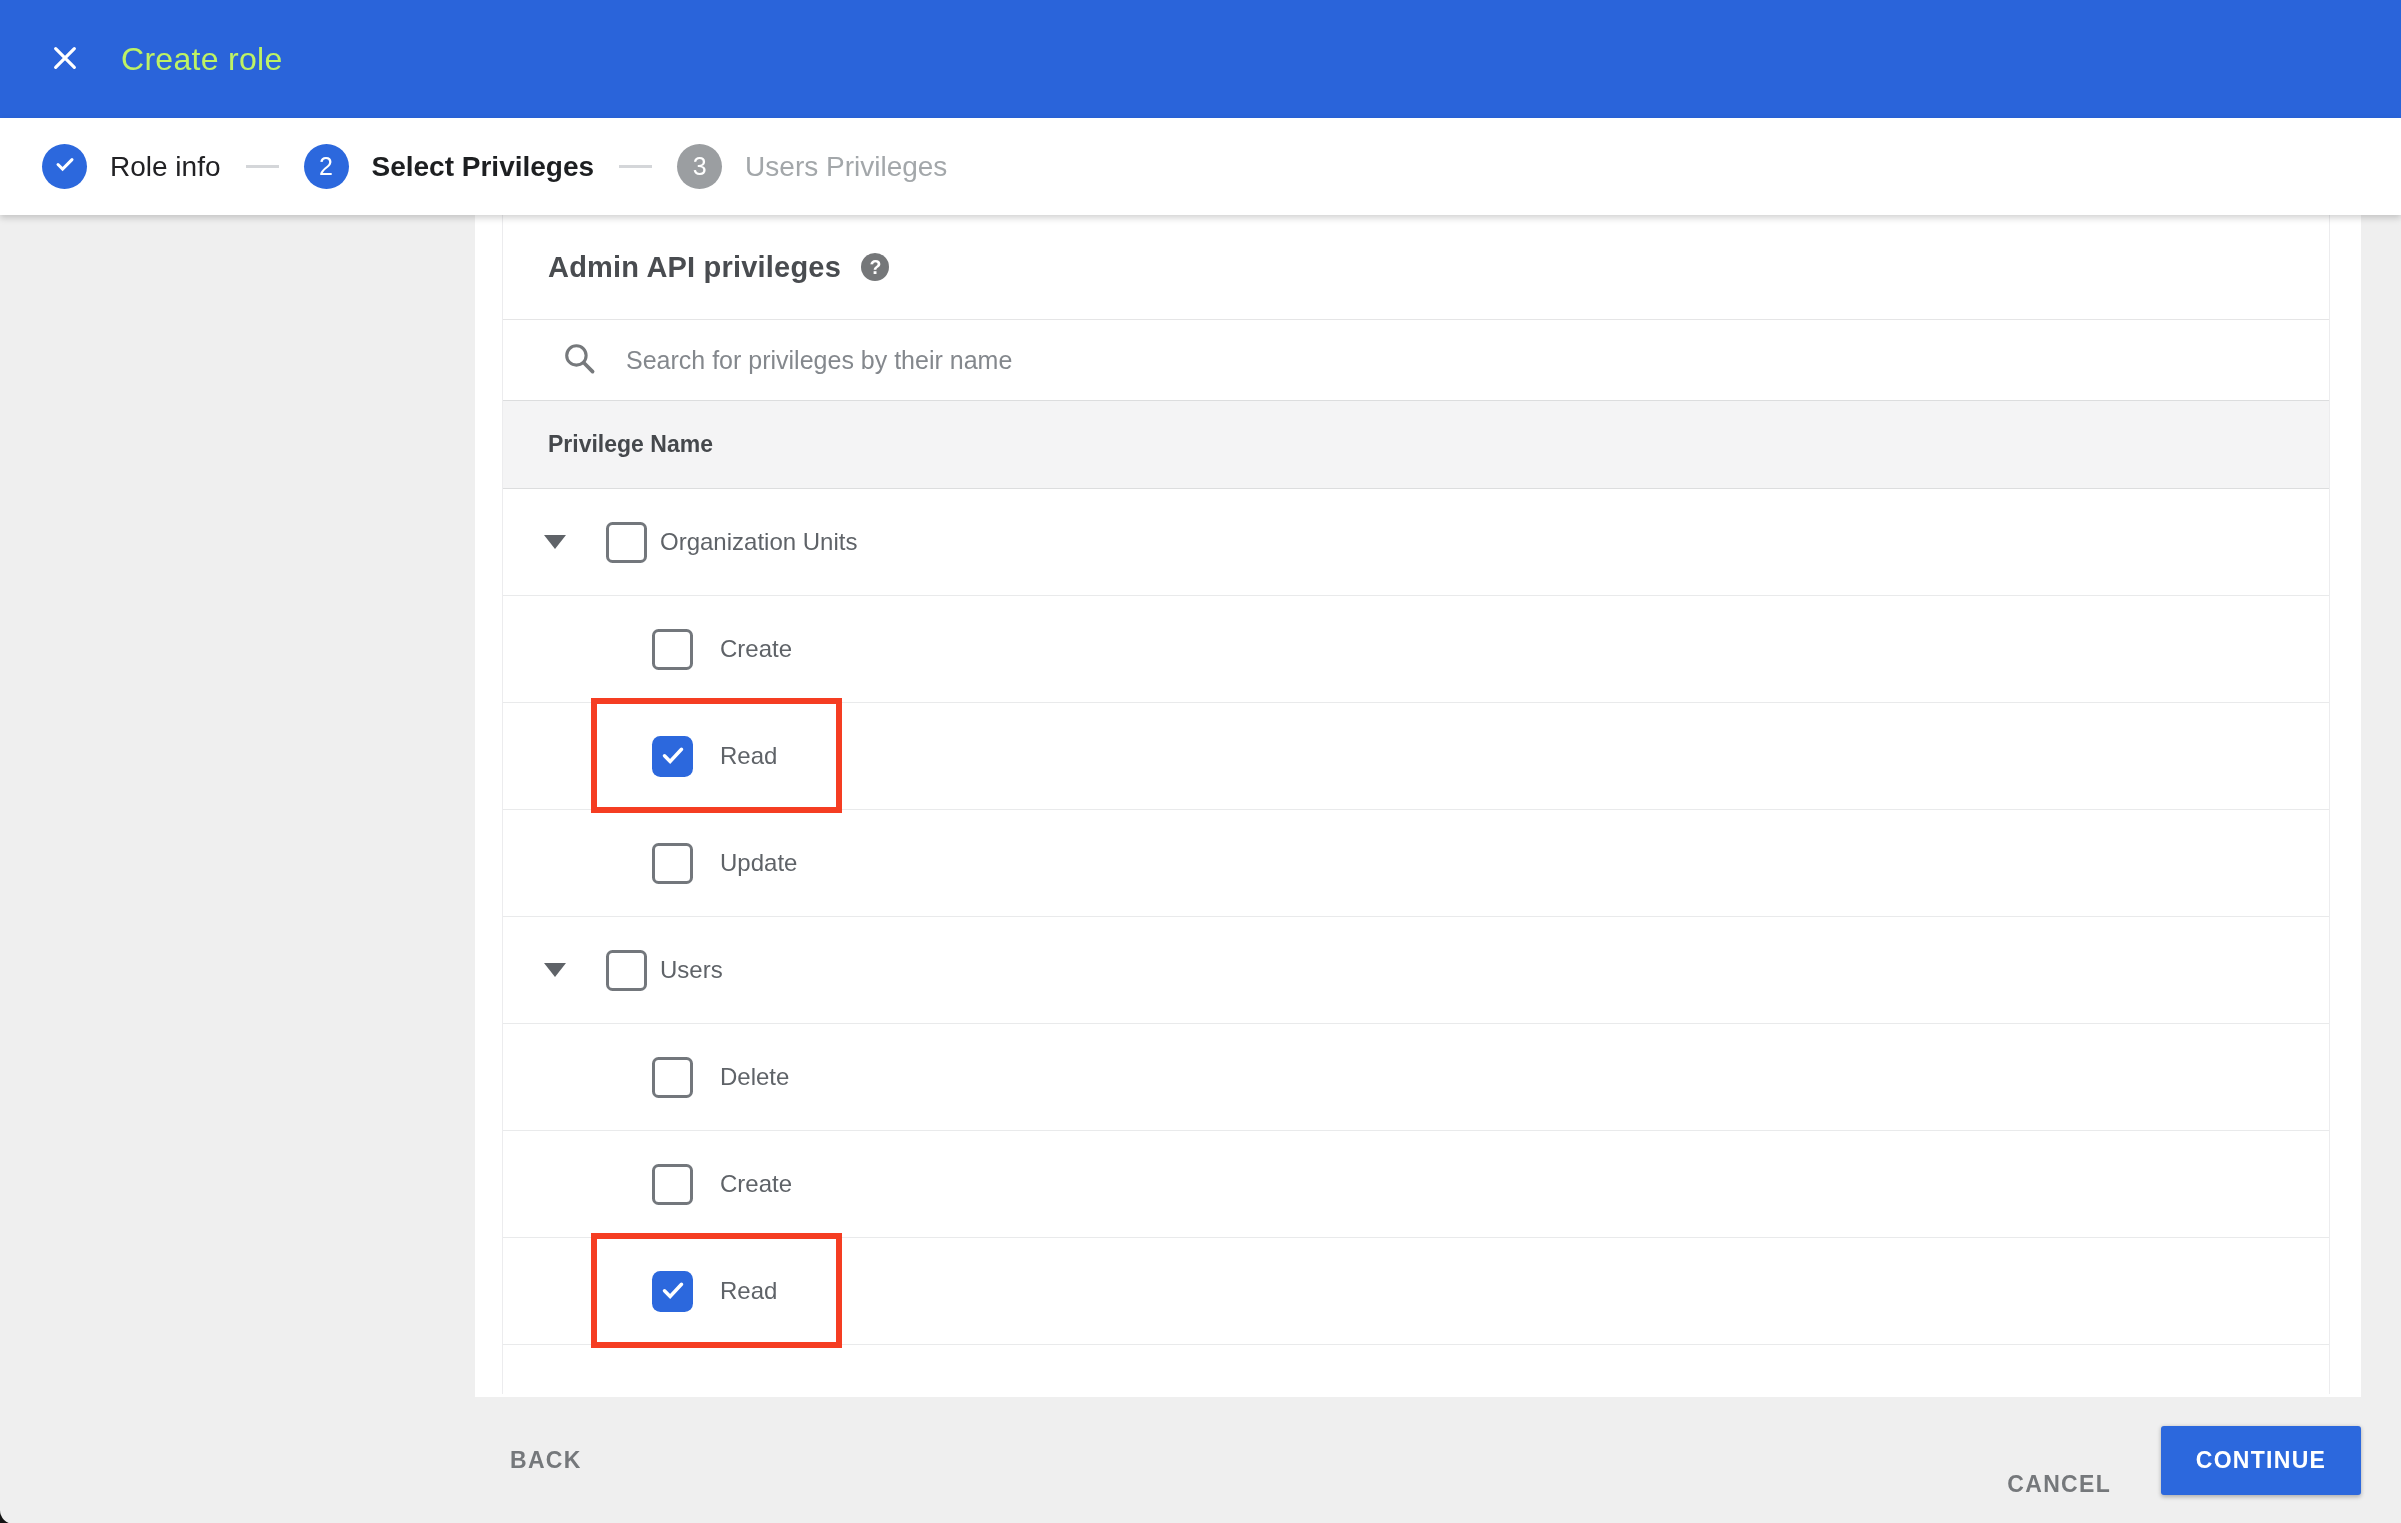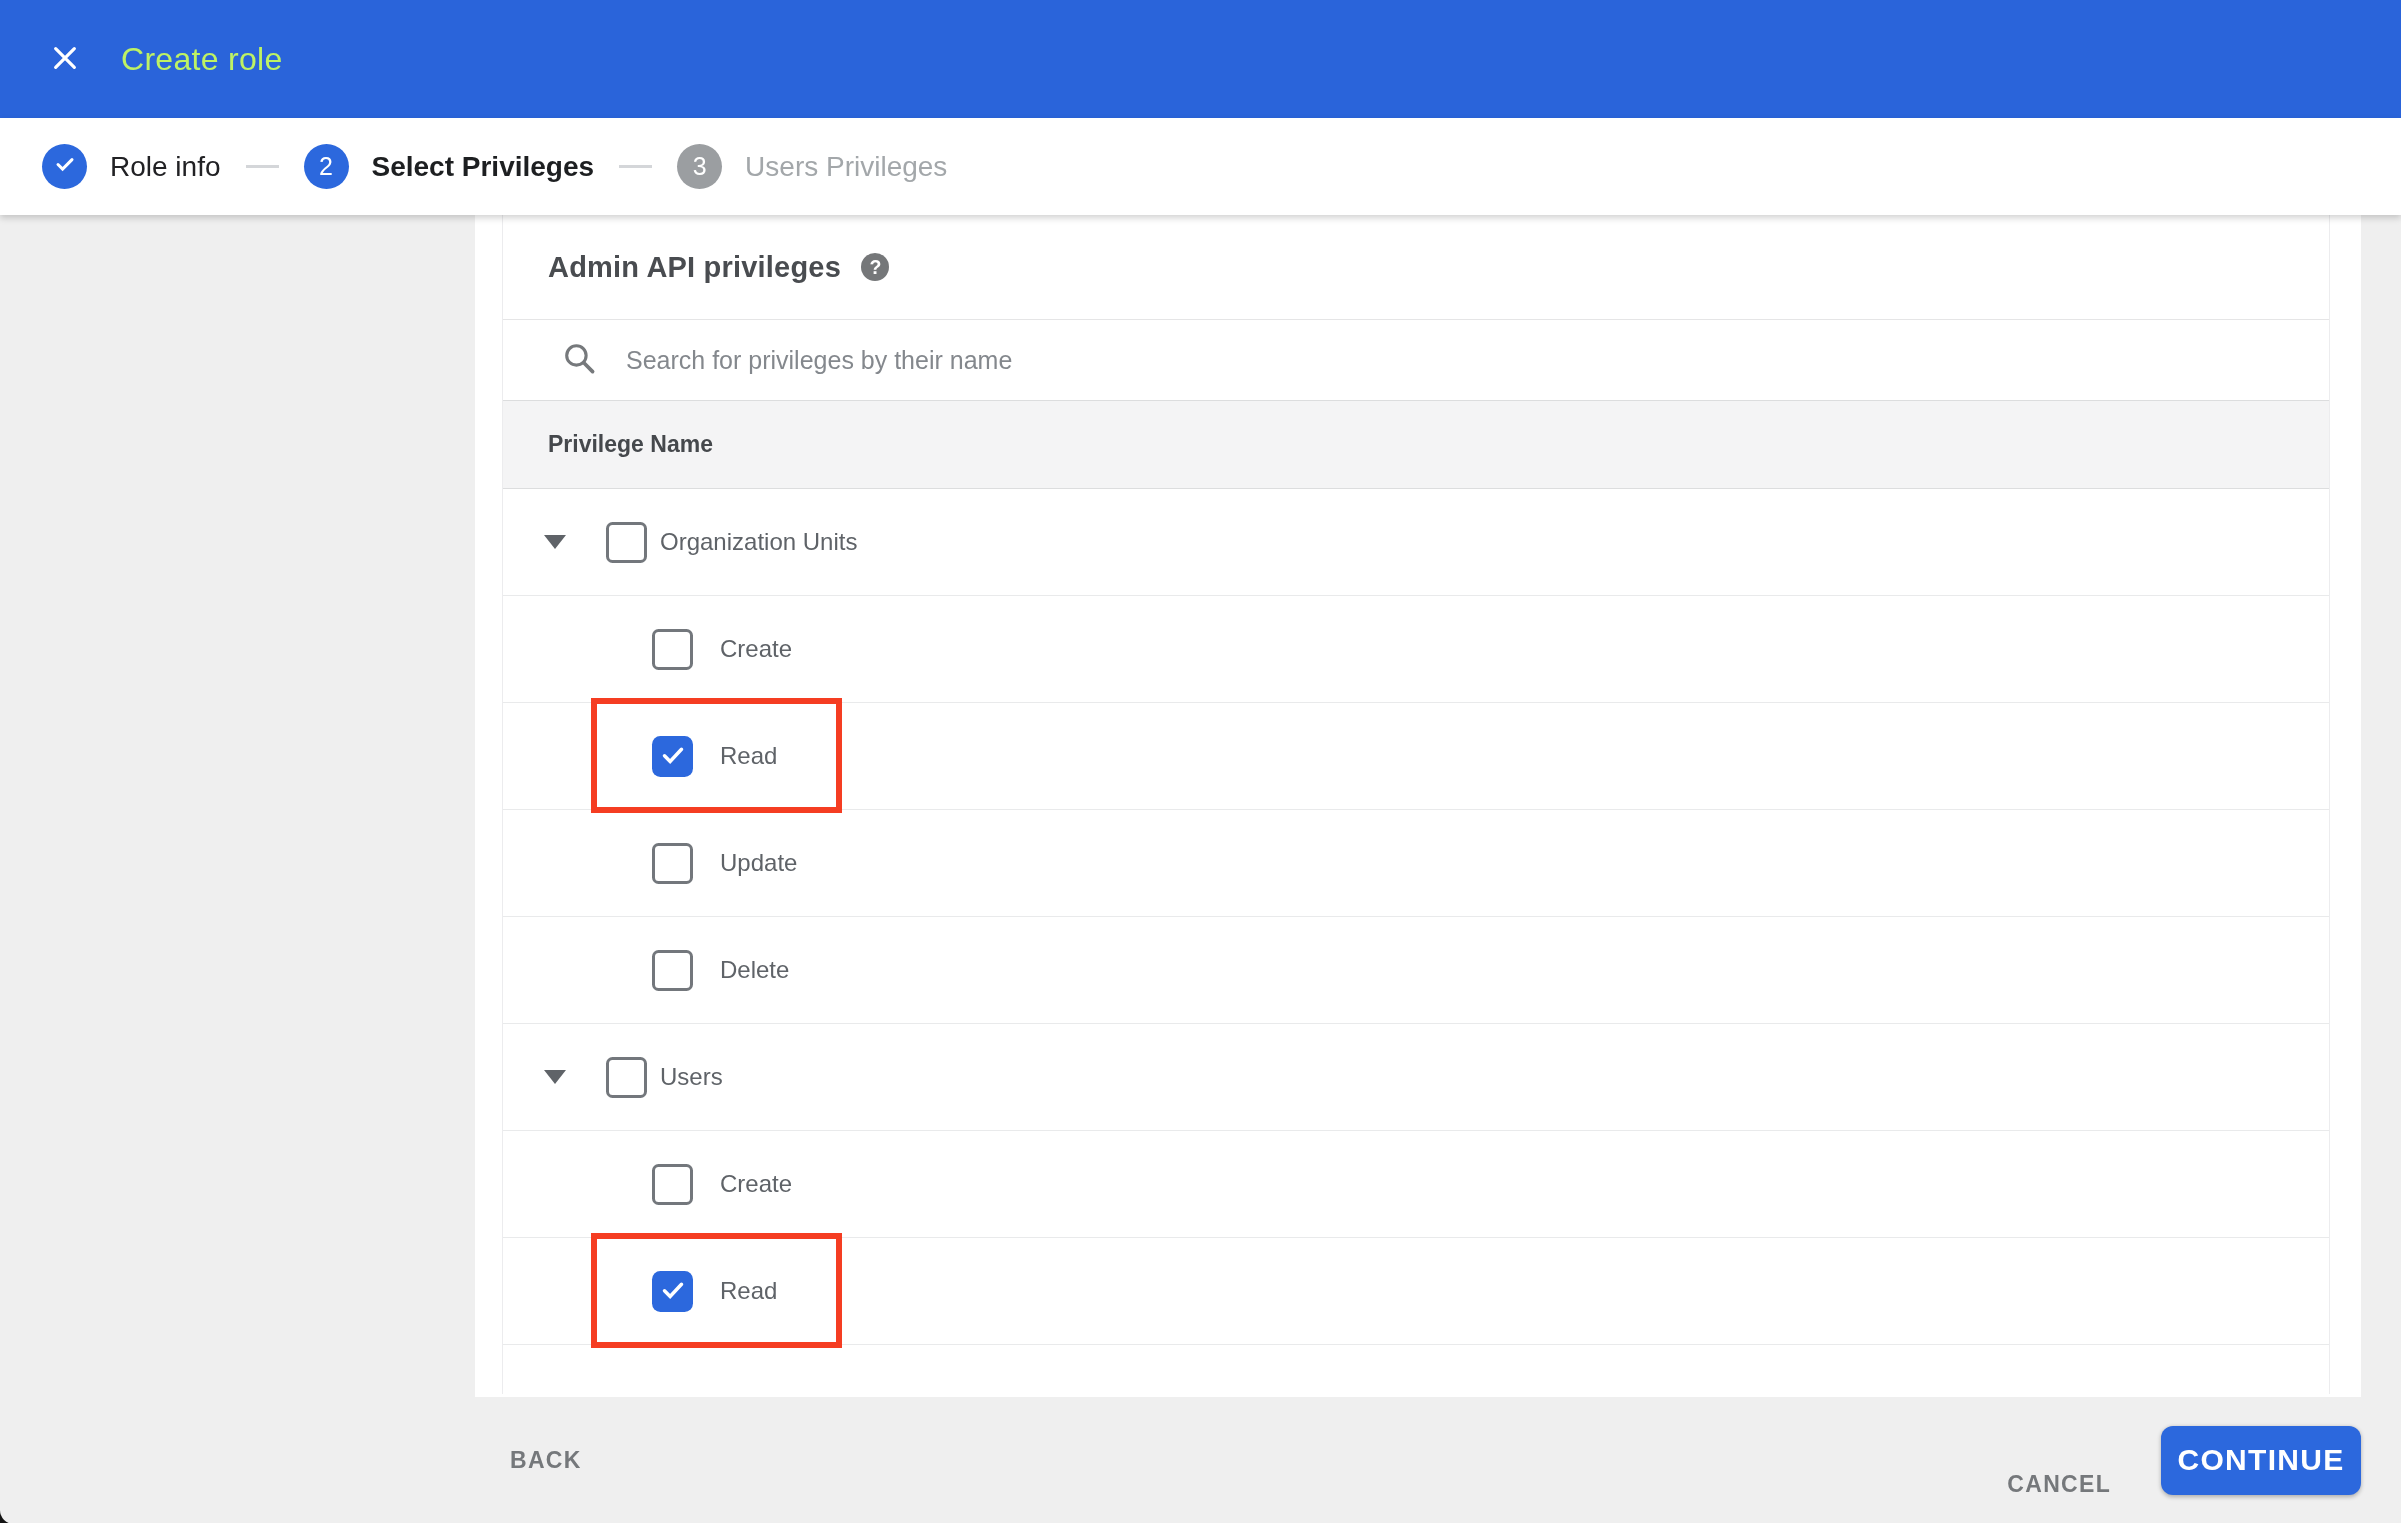--- a/index.html
+++ b/index.html
@@ -91,22 +91,22 @@
   
   .footer { position:absolute; left:0; top:1182px; width:2401px; height:126px; display:flex; align-items:center; background:#efefef; }
   .text-btn {
     background:none; border:none; cursor:pointer;
     font-size:23px; font-weight:700; color:#75787b; letter-spacing:1.3px;
     font-family:"Liberation Sans","DejaVu Sans",sans-serif;
   }
   .back-btn { margin-left:510px; }
   .cancel-btn { margin-left:auto; margin-right:50px;margin-top:48px; }
   .continue-btn {
-    width:200px; height:69px; margin-right:40px; border:none; border-radius:12px; cursor:pointer;
-    background:#2c68dd; color:#ffffff; font-size:30px; font-weight:700; letter-spacing:1.3px;
+    width:200px; height:69px; margin-right:40px; border:none; border-radius:3px; cursor:pointer;
+    background:#2c68dd; color:#ffffff; font-size:23px; font-weight:700; letter-spacing:1.3px;
     box-shadow:0 1.9px 4.6px rgba(0,0,0,.28);
     font-family:"Liberation Sans","DejaVu Sans",sans-serif;
   }
 
   
   .corner-black { position:absolute; left:0; bottom:0; width:26px; height:14px; background:#141414; }
   .corner-mask  { position:absolute; left:0; bottom:0; width:26px; height:14px; background:#efefef; border-bottom-left-radius:14px; }
 </style>
 </head>
 <body>
@@ -191,29 +191,29 @@
             </span>
           </div>
           <span class="row-label">Read</span>
         </div>
 
         <div class="row leaf">
           <div class="cbx unchecked"></div>
           <span class="row-label">Update</span>
         </div>
 
-        <div class="row leaf">
-          <div class="cbx unchecked"></div>
-          <span class="row-label">Delete</span>
-        </div>
-
         <div class="row group">
           <div class="tri-down"></div>
           <div class="cbx unchecked"></div>
           <span class="row-label">Users</span>
+        </div>
+
+        <div class="row leaf">
+          <div class="cbx unchecked"></div>
+          <span class="row-label">Delete</span>
         </div>
 
         <div class="row leaf">
           <div class="cbx unchecked"></div>
           <span class="row-label">Create</span>
         </div>
 
         <div class="row leaf">
           <div class="annotation"></div>
           <div class="cbx checked">

